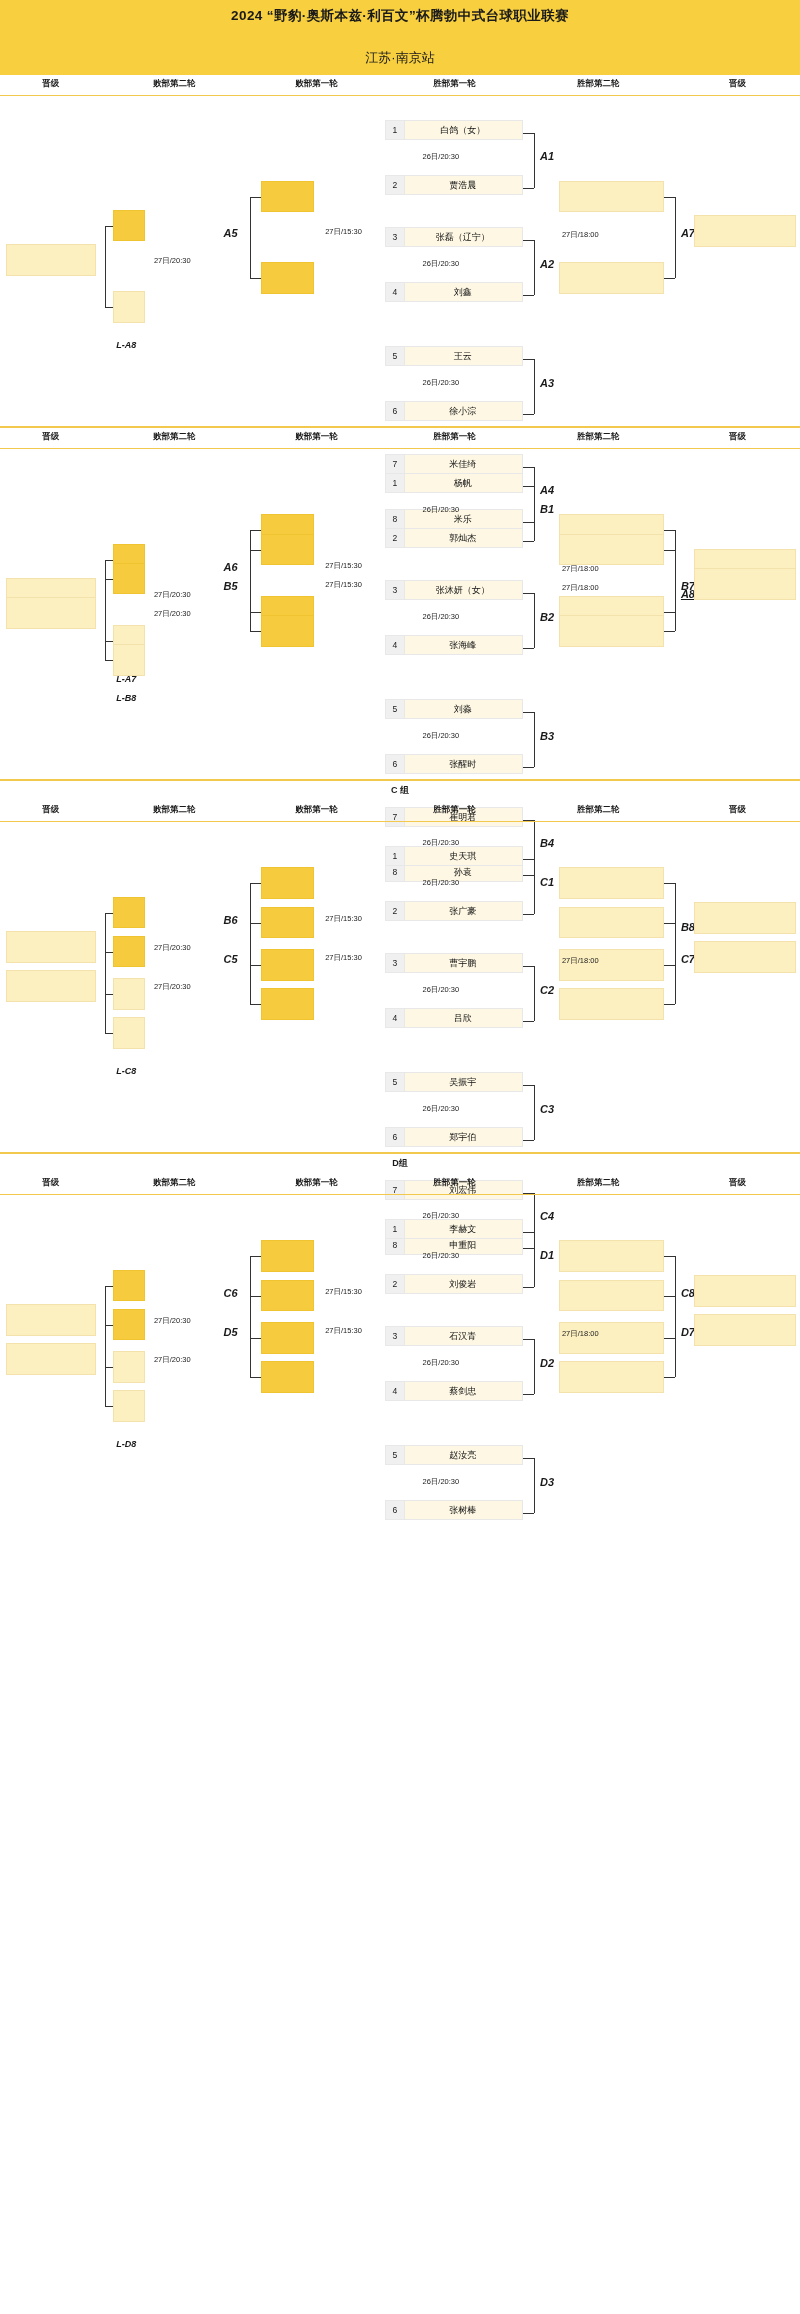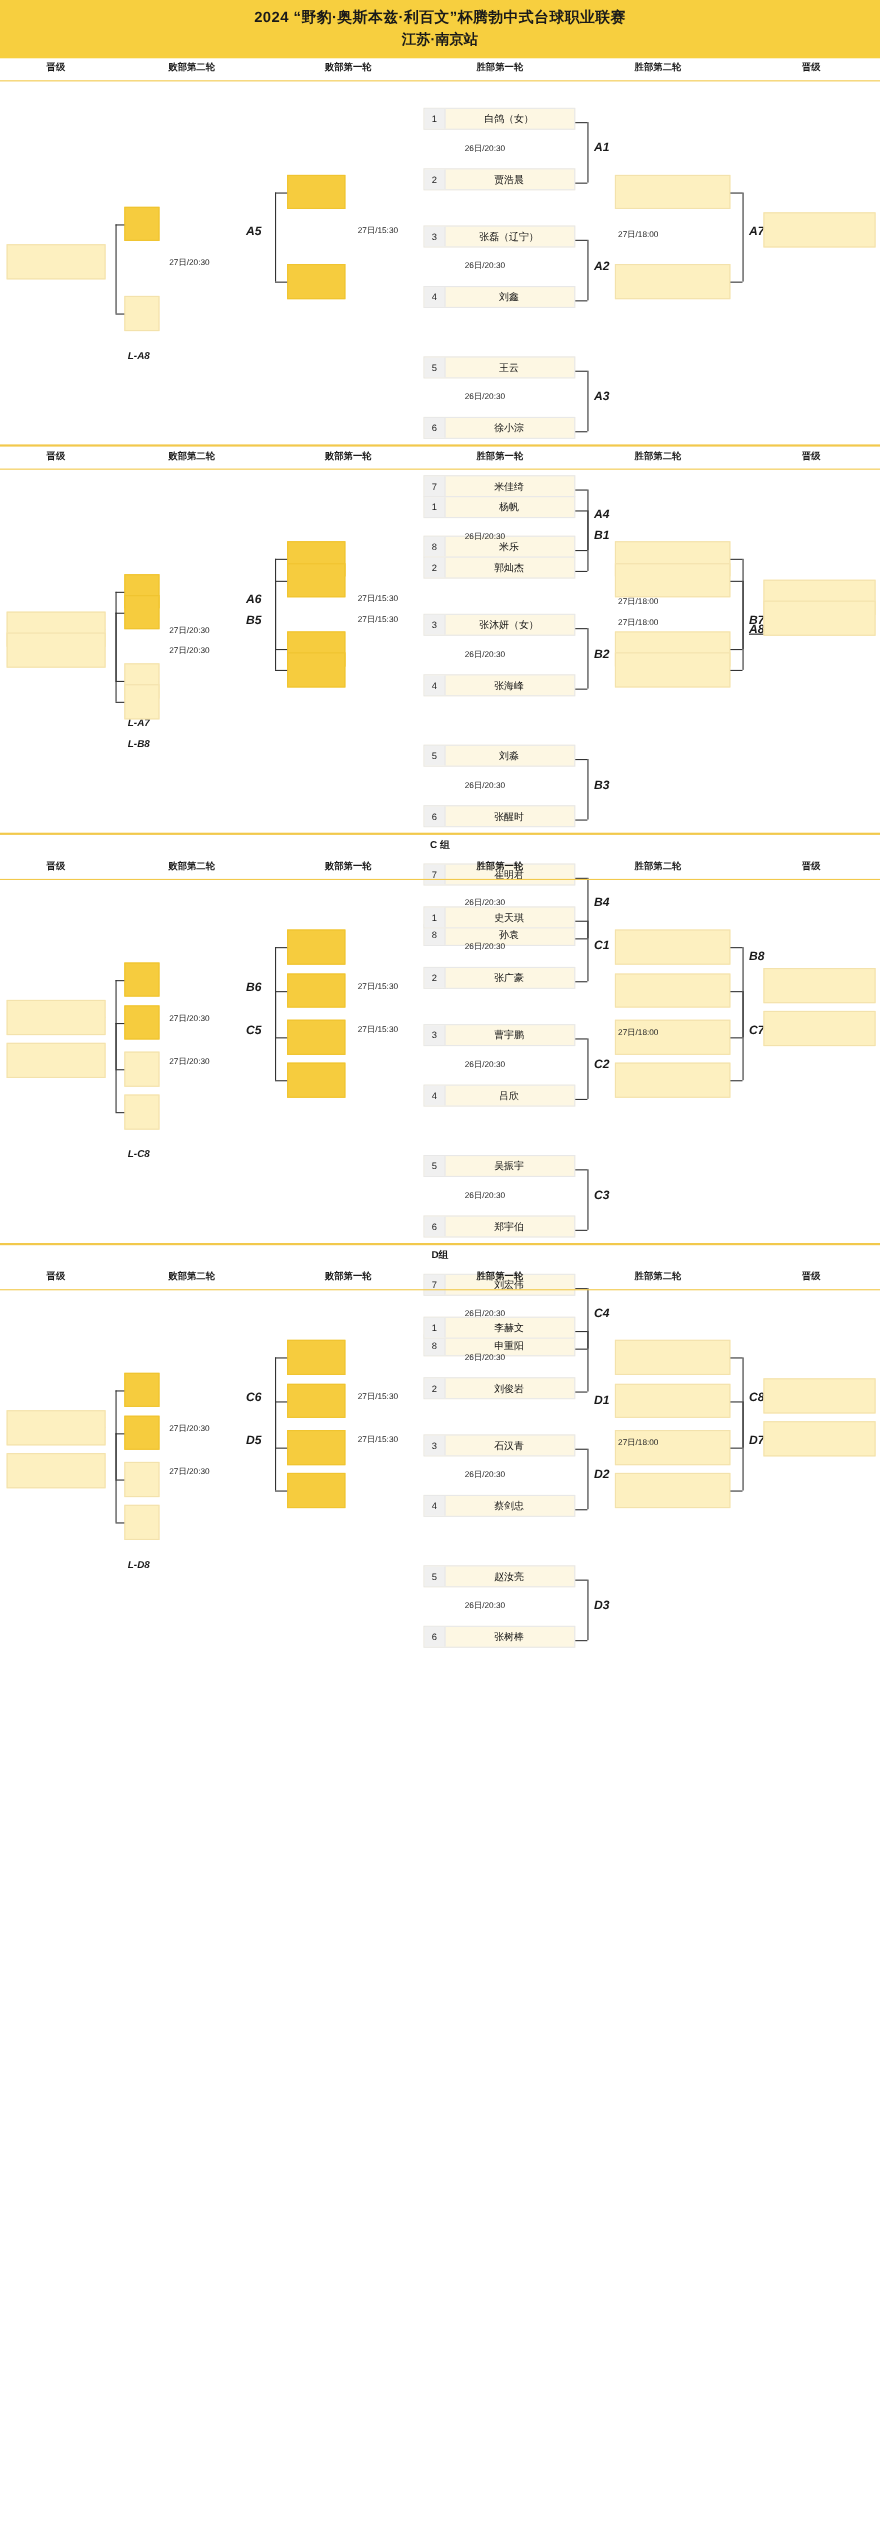--- a/index.html
+++ b/index.html
@@ -2,21 +2,21 @@
 <html><head>
 <meta charset="utf-8">
 <style>
   html,body{margin:0;padding:0;background:#ffffff;}
   body{width:800px;font-family:"Liberation Sans","DejaVu Sans",sans-serif;color:#1a1a1a;}
   .page{width:800px;position:relative;}
 
   
   .title-bar{background:#f4d03f;background:#f7cf3f;text-align:center;padding:6px 0 7px;}
   .title-bar .t1{font-size:13.5px;font-weight:bold;letter-spacing:.4px;line-height:1.5;}
-  .title-bar .t2{font-size:13px;font-weight:bold;line-height:1.55;}
+  .title-bar .t2{font-size:13px;font-weight:normal;line-height:1.55;margin-top:22px;}
   .subtitle{text-align:center;font-size:9px;font-weight:bold;padding:3px 0 4px;letter-spacing:.5px;}
 
   
   .group{position:relative;width:800px;}
   .group-sep{height:2px;background:#f2c94c;margin:0;}
   .group-label{text-align:center;font-size:9px;font-weight:bold;padding:3px 0 4px;}
   .col-head{position:relative;height:20px;border-bottom:1.5px solid #f2c94c;}
   .col-head span{position:absolute;top:3px;font-size:8.5px;font-weight:bold;text-align:center;white-space:nowrap;}
 
   .bracket{position:relative;height:330px;}
@@ -225,21 +225,21 @@
           <div class="lline" style="left:663.5px;top:181.5px;width:11.6px;height:1px;"></div>
           <div class="lline" style="left:675.1px;top:100.2px;width:1px;height:81.3px;"></div>
           <div class="code" style="left:680.9px;top:130.7px;">B7</div>
           <div class="bar" style="left:694.0px;top:119.1px;width:101.6px;height:31.9px;"></div>
           <div class="bar" style="left:559.0px;top:418.1px;width:104.5px;height:31.9px;"></div>
           <div class="bar" style="left:559.0px;top:499.5px;width:104.5px;height:31.9px;"></div>
           <div class="mtime" style="left:561.9px;top:467.5px;">27日/18:00</div>
           <div class="lline" style="left:663.5px;top:434.1px;width:11.6px;height:1px;"></div>
           <div class="lline" style="left:663.5px;top:515.4px;width:11.6px;height:1px;"></div>
           <div class="lline" style="left:675.1px;top:434.1px;width:1px;height:81.3px;"></div>
-          <div class="code" style="left:680.9px;top:437px;text-align:right;">B8</div>
+          <div class="code" style="left:680.9px;top:472px;text-align:right;">B8</div>
           <div class="bar" style="left:694.0px;top:453.0px;width:101.6px;height:31.9px;"></div>
           <div class="bar solid" style="left:261.3px;top:84.2px;width:52.3px;height:31.9px;"></div>
           <div class="bar solid" style="left:261.3px;top:165.5px;width:52.3px;height:31.9px;"></div>
           <div class="mtime" style="left:325.2px;top:130.7px;">27日/15:30</div>
           <div class="lline" style="left:249.7px;top:100.2px;width:11.6px;height:1px;"></div>
           <div class="lline" style="left:249.7px;top:181.5px;width:11.6px;height:1px;"></div>
           <div class="lline" style="left:249.7px;top:100.2px;width:1px;height:81.3px;"></div>
           <div class="code" style="left:223.6px;top:130.7px;">B5</div>
           <div class="bar solid" style="left:261.3px;top:418.1px;width:52.3px;height:31.9px;"></div>
           <div class="bar solid" style="left:261.3px;top:499.5px;width:52.3px;height:31.9px;"></div>
@@ -399,21 +399,21 @@
             <span class="nm">李赫文</span>
           </div>
           <div class="slot" style="left:384.8px;top:78.4px;width:137.9px;">
             <span class="num">2</span>
             <span class="nm">刘俊岩</span>
           </div>
           <div class="mtime" style="left:422.5px;top:55.2px;">26日/20:30</div>
           <div class="lline" style="left:522.7px;top:36.3px;width:11.6px;height:1px;"></div>
           <div class="lline" style="left:522.7px;top:91.5px;width:11.6px;height:1px;"></div>
           <div class="lline" style="left:534.3px;top:36.3px;width:1px;height:55.2px;"></div>
-          <div class="code" style="left:540.1px;top:53.7px;margin-top:40px;">D1</div>
+          <div class="code" style="left:540.1px;top:53.7px;">D1</div>
           <div class="slot" style="left:384.8px;top:130.7px;width:137.9px;">
             <span class="num">3</span>
             <span class="nm">石汉青</span>
           </div>
           <div class="slot" style="left:384.8px;top:185.8px;width:137.9px;">
             <span class="num">4</span>
             <span class="nm">蔡剑忠</span>
           </div>
           <div class="mtime" style="left:422.5px;top:162.6px;">26日/20:30</div>
           <div class="lline" style="left:522.7px;top:143.7px;width:11.6px;height:1px;"></div>

